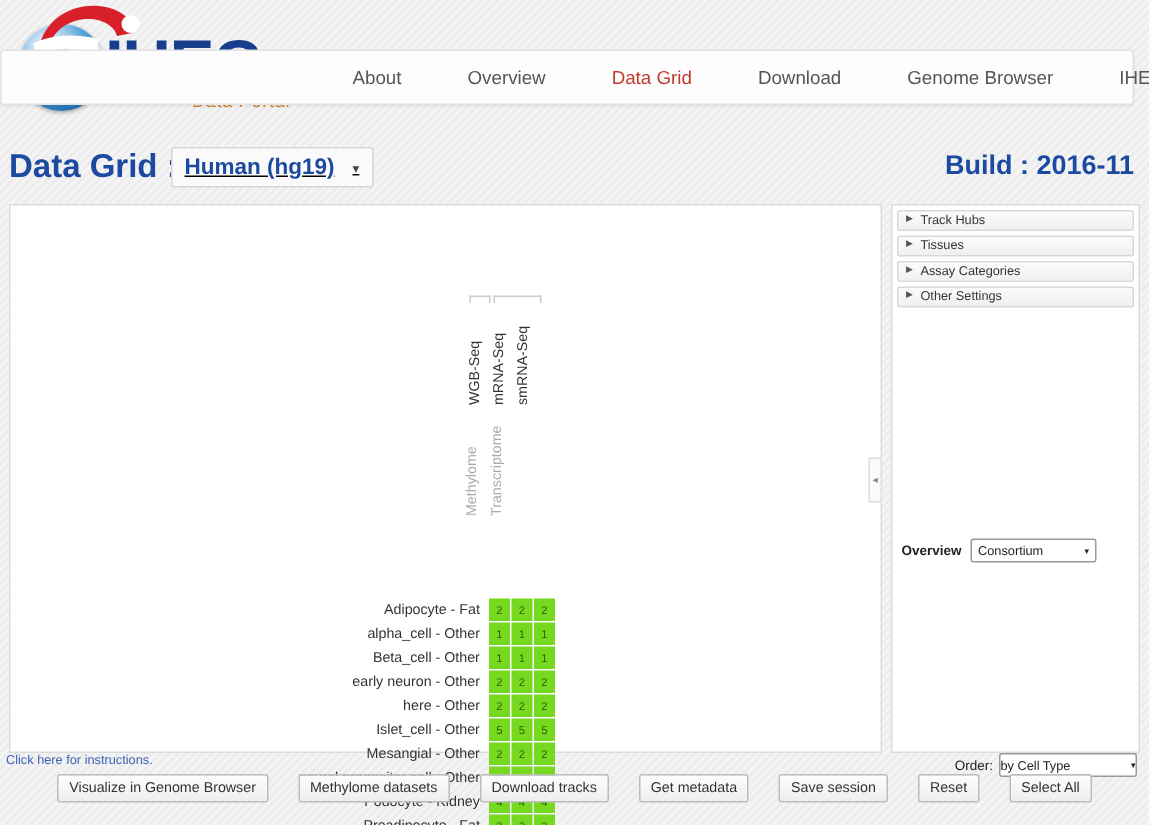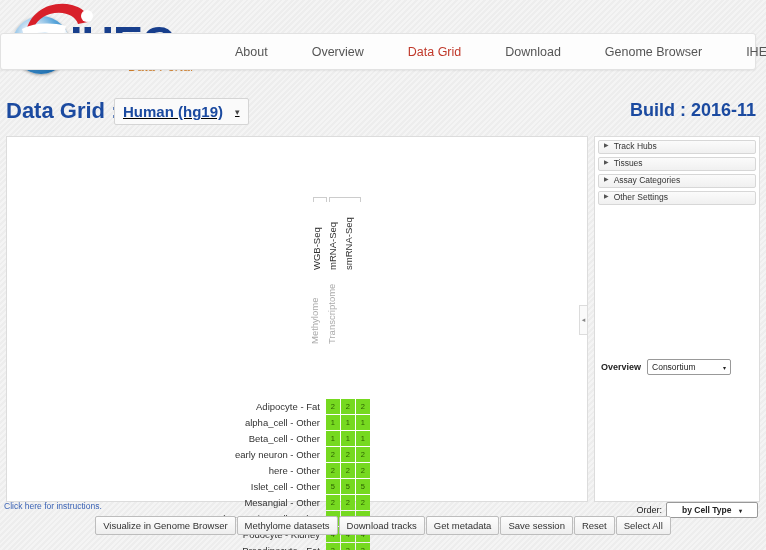--- a/index.html
+++ b/index.html
@@ -232,28 +232,28 @@
   }
   #order-row {
     position: absolute; right: 8px; top: 502px;
     display: flex; align-items: center; gap: 4px; justify-content: space-between;
   }
   #order-row .lbl { font-size: 9px; color: #222; }
   #order-select {
     width: 92px; height: 16px;
     background: #fff; border: 1px solid #999; border-radius: 2px;
     display: flex; align-items: center; justify-content: space-between;
-    padding: 0 15px; cursor: pointer; font-weight: bold;
+    padding: 0 0; cursor: pointer;
   }
   #order-select .val { font-size: 8.5px; color: #222; }
   #order-select .caret { font-size: 6px; color: #222; }
 
   #button-bar {
     position: absolute; left: 0; top: 516px; width: 766px;
-    display: flex; justify-content: center; align-items: center; gap: 1px;
+    display: flex; justify-content: center; align-items: center; gap: 20px;
   }
   .act-btn {
     background: linear-gradient(#fdfdfd, #eeeeee);
     border: 1px solid #bdbdbd;
     border-radius: 2px;
     font-size: 9.5px; color: #333;
     padding: 3px 7px;
     cursor: pointer;
     white-space: nowrap;
   }

